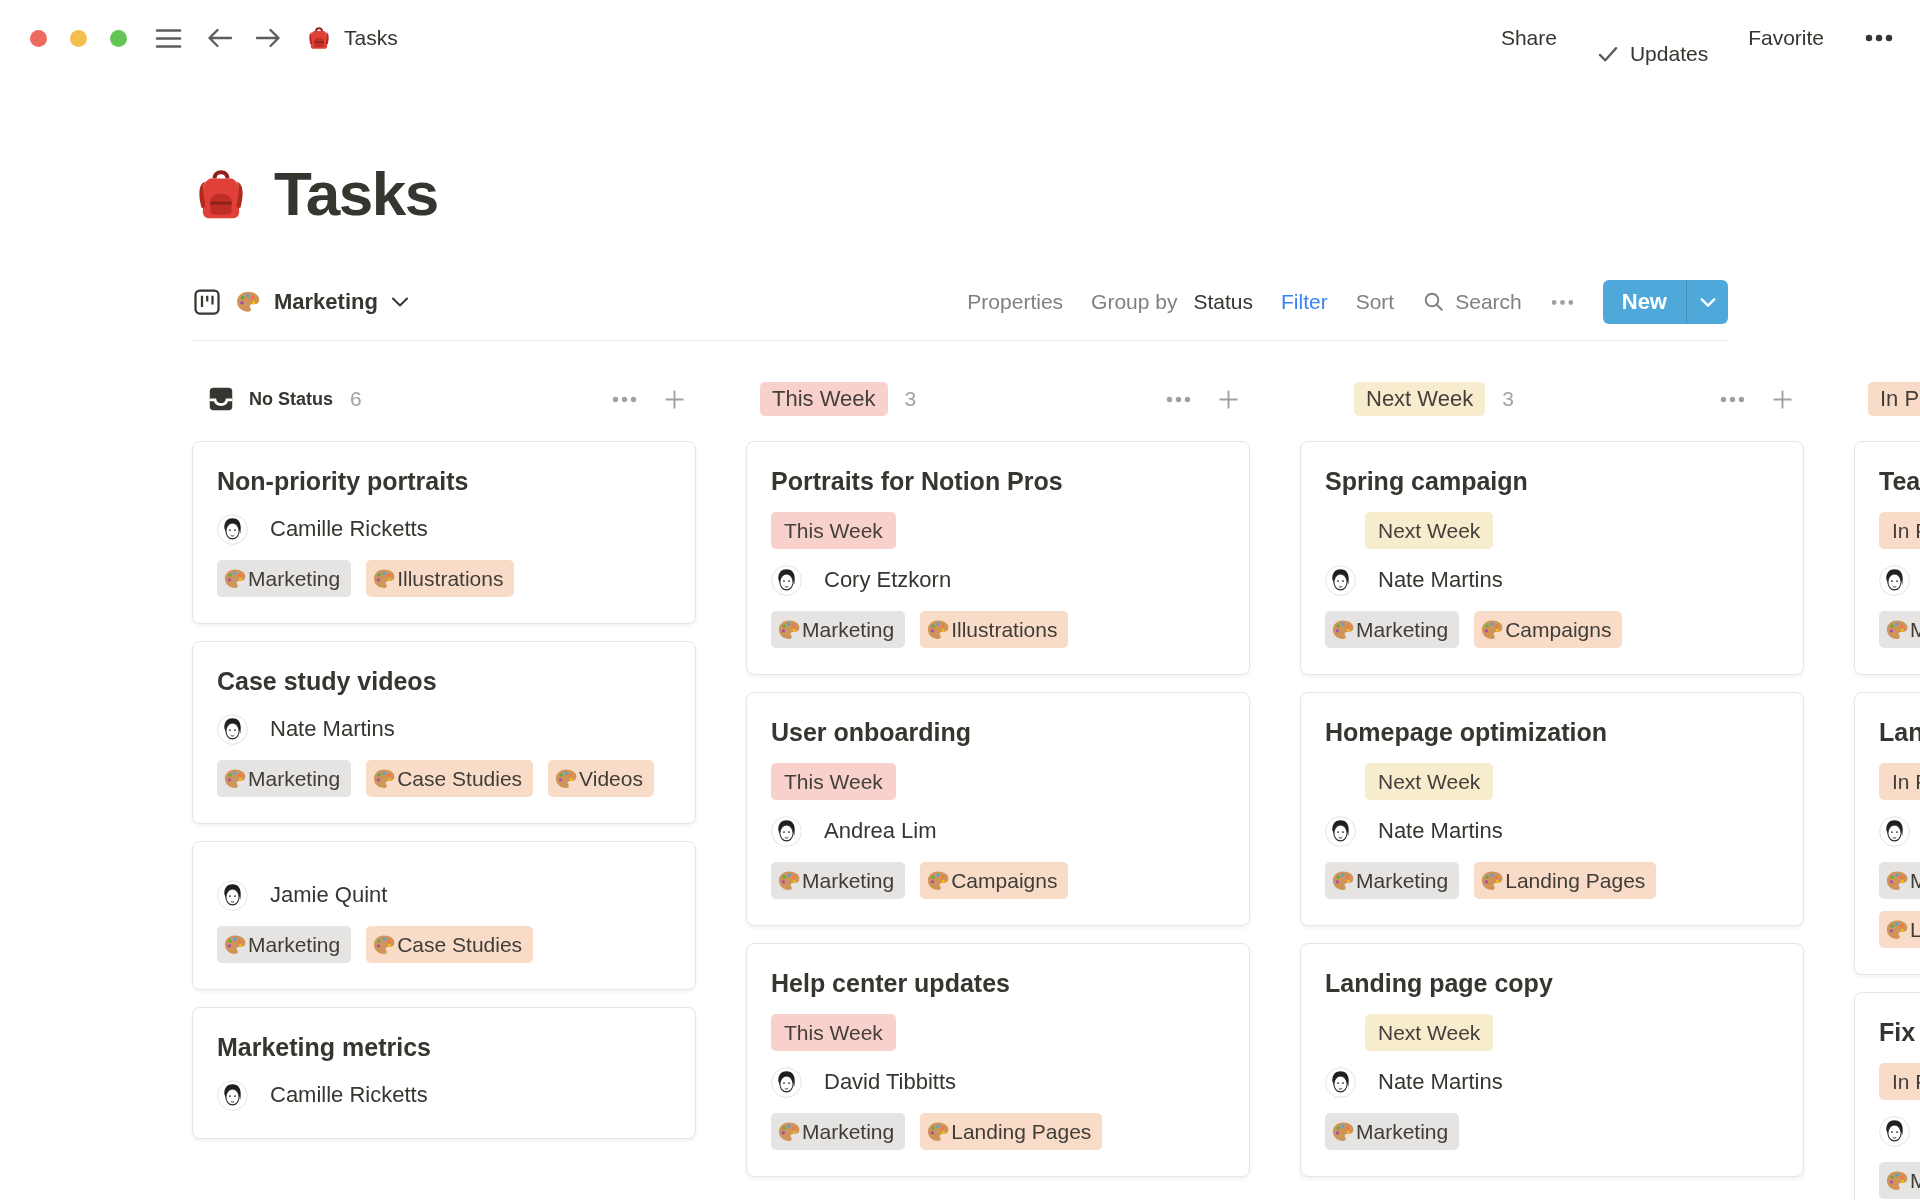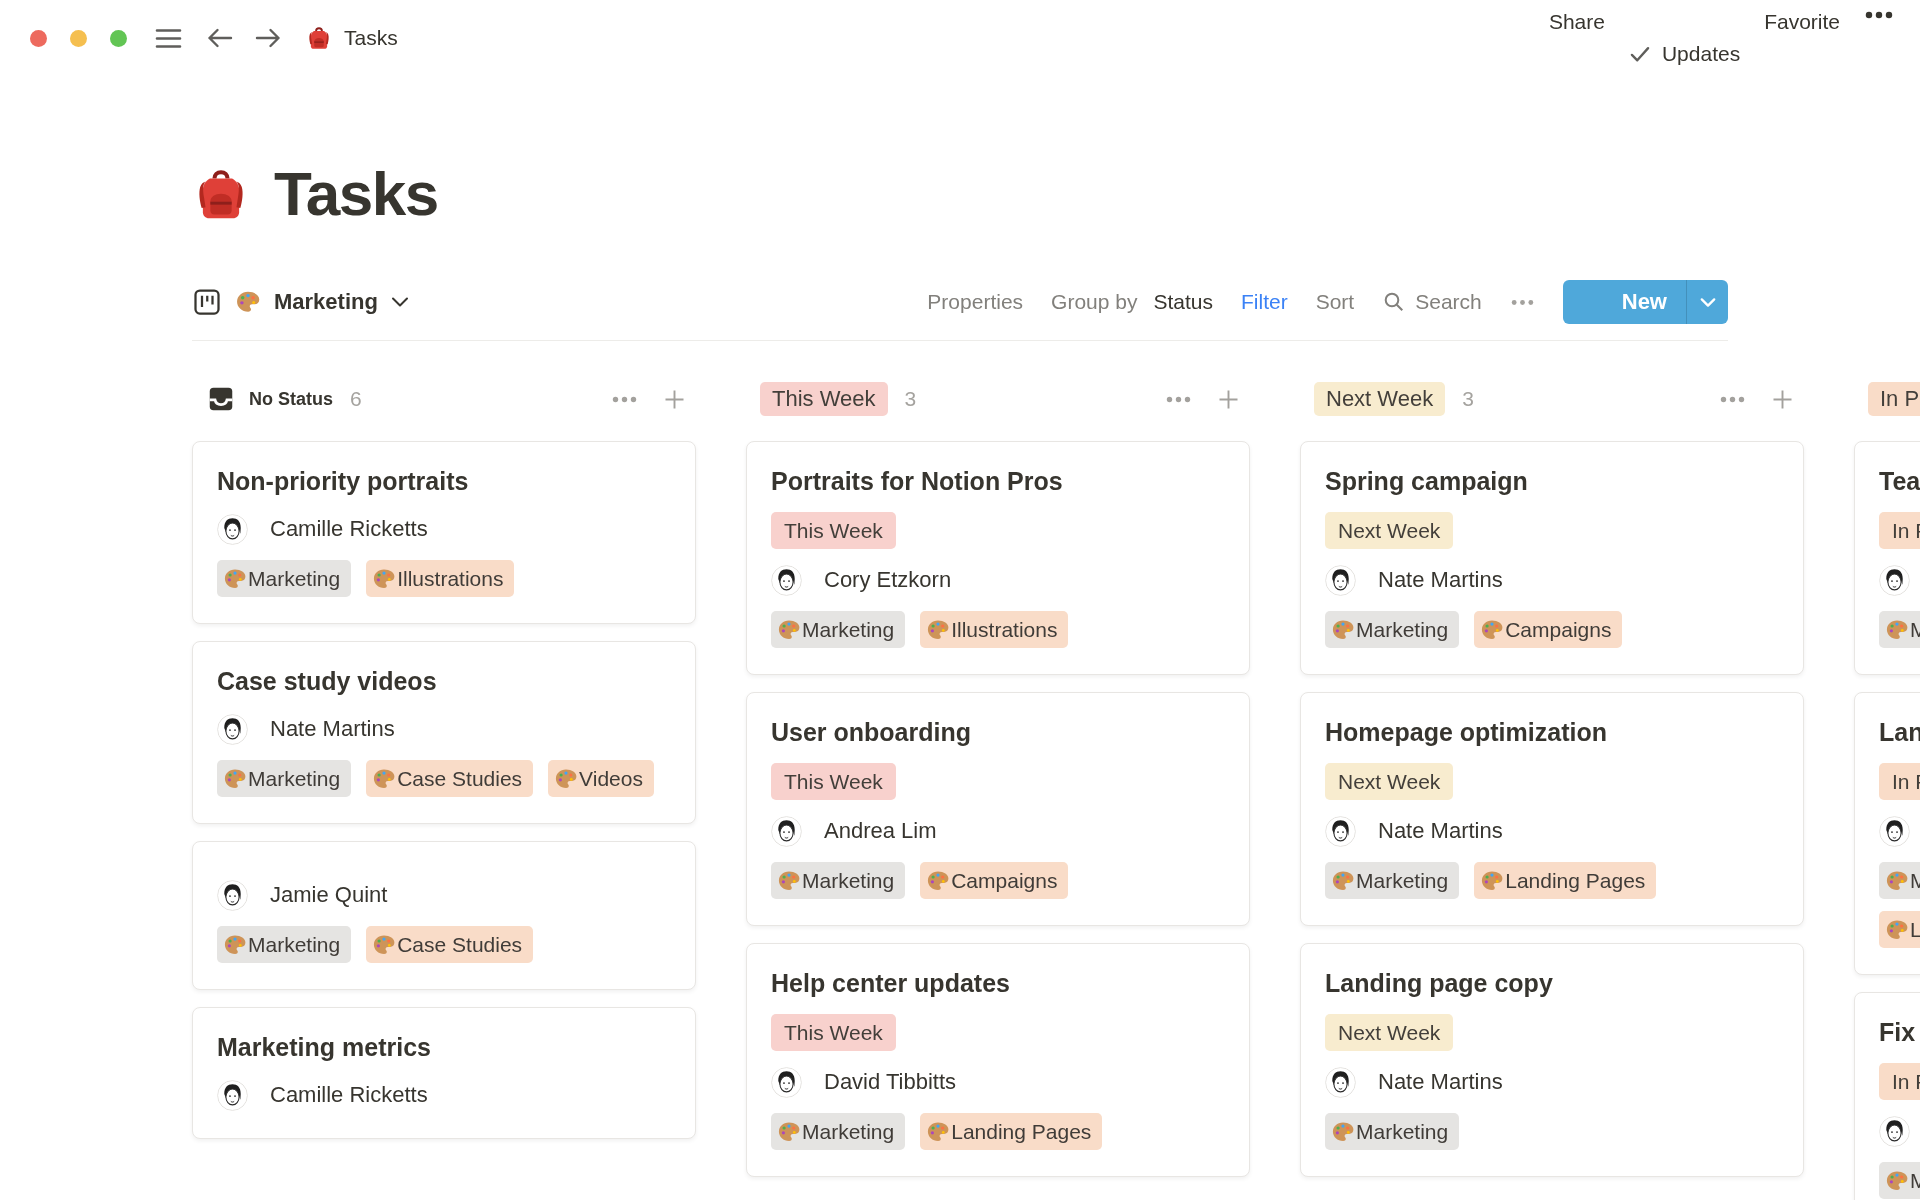--- a/index.html
+++ b/index.html
@@ -16,36 +16,36 @@
   .lights { display:flex; align-items:center; gap:23px; }
   .light { width:17px; height:17px; border-radius:50%; }
   .light.red { background:#ED6A5E; }
   .light.yellow { background:#F5BF4F; }
   .light.green { background:#62C554; }
   .tb-icon { color:#5f5e5b; cursor:default; }
   .hamburger { margin-left:28px; }
   .nav-arrows { display:flex; align-items:center; gap:20px; margin-left:24px; }
   .crumb { display:flex; align-items:center; gap:12px; margin-left:24px; }
   .crumb-label { font-size:21px; color:#37352f; }
-  .topbar-right { margin-left:auto; display:flex; align-items:flex-start; gap:24px; color:#37352f; }
+  .topbar-right { margin-left:auto; display:flex; align-items:center; gap:40px; color:#37352f; }
   .updates { display:flex; align-items:center; gap:11px;margin-top:32px; }
 
   
   .content { padding:0 192px; }
   .page-title { margin-top:80px; display:flex; align-items:center; gap:24px; }
   .page-title-text { font-size:62px; font-weight:700; letter-spacing:-1.5px; line-height:76px; color:#37352f; }
 
   .toolbar { margin-top:48px; display:flex; align-items:center; padding-bottom:16px; border-bottom:1px solid #EDECE9; }
   .view-tab { display:flex; align-items:center; gap:13px; }
   .view-label { font-size:22px; font-weight:700; color:#37352f; }
   .tools { margin-left:auto; display:flex; align-items:center; gap:28px; font-size:21px; color:#82807C; }
   .tool { display:flex; align-items:center; gap:9px; white-space:nowrap; }
   .groupby .gb-value { color:#37352f; margin-left:7px; }
   .tool.filter { color:#3b82f6; }
-  .new-btn { display:flex; align-items:stretch; background:#4FA8DA; border-radius:6px; height:44px; color:#fff; overflow:hidden;padding-left:40px; }
+  .new-btn { display:flex; align-items:stretch; background:#4FA8DA; border-radius:6px; height:44px; color:#fff; overflow:hidden; }
   .new-label { font-size:22px; font-weight:700; line-height:44px; padding:0 19px; }
   .new-chevron { width:42px; display:flex; align-items:center; justify-content:center; border-left:1px solid rgba(0,0,0,.14); }
 
   
   .board { display:flex; align-items:flex-start; gap:50px; padding-left:192px; margin-top:38px; }
   .column { flex:0 0 504px; width:504px; }
   .col-header { display:flex; align-items:center; height:40px; padding:0 8px 0 14px; }
   .col-icon { width:30px; height:30px; }
   .col-label { font-size:18px; font-weight:600; margin-left:13px; color:#37352f; }
   .col-badge { font-size:22px; padding:4px 12px; border-radius:5px; color:#433F3A; white-space:nowrap; }
@@ -53,21 +53,21 @@
   .col-actions { margin-left:auto; display:flex; align-items:center; gap:23px; color:#A3A19D; }
   .icon-btn { cursor:default; }
 
   .cards { margin-top:22px; display:flex; flex-direction:column; gap:17px; }
   .card { background:#fff; border:1px solid #E8E6E3; border-radius:8px;
           box-shadow:0 2px 4px rgba(15,15,15,.06); padding:22px 24px 26px; }
   .card-title { font-size:25px; font-weight:700; line-height:34px; color:#37352f; }
   .row { margin-top:14px; }
   .pill { display:inline-block; font-size:21px; line-height:27px; padding:5px 13px; border-radius:5px; color:#433F3A; white-space:nowrap; }
   .pink  { background:#F8D1CD; }
-  .cream { background:#F8ECCF; }
+  .cream { background:#F8ECCF;margin-left:40px; }
   .peach { background:#F9DCC8; }
   .gray  { background:#E5E4E2; }
   .assignee { display:flex; align-items:center; gap:22px; height:34px; }
   .avatar { width:31px; height:31px; border-radius:50%; overflow:hidden; flex:0 0 31px; }
   .assignee-name { font-size:22px; color:#37352f; }
   .tags { display:flex; flex-wrap:wrap; gap:12px 15px; }
   .tags.stacked { flex-direction:column; align-items:flex-start; }
   .tag { display:inline-flex; align-items:center; font-size:21px; line-height:27px; padding:5px 11px 5px 6px; border-radius:5px; color:#403C38; white-space:nowrap; }
   .tag svg { margin-right:1px; }
 </style>

